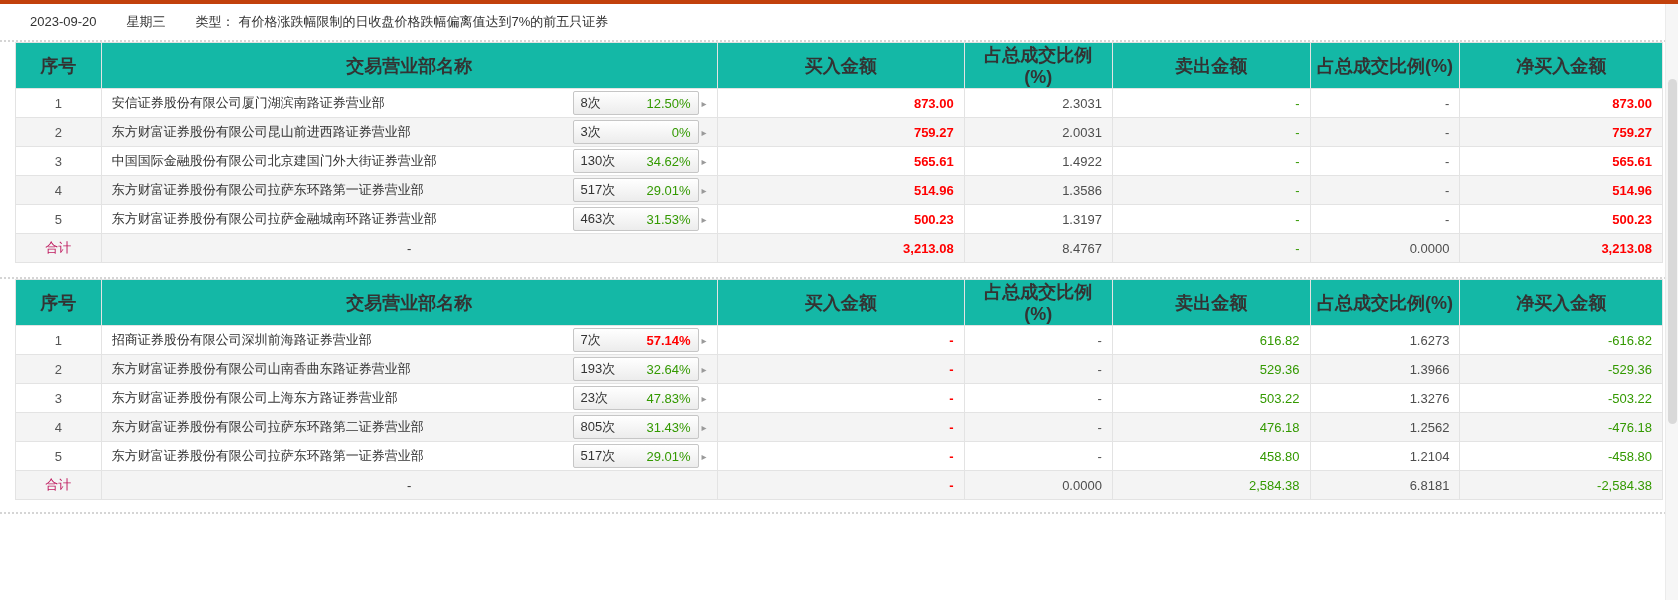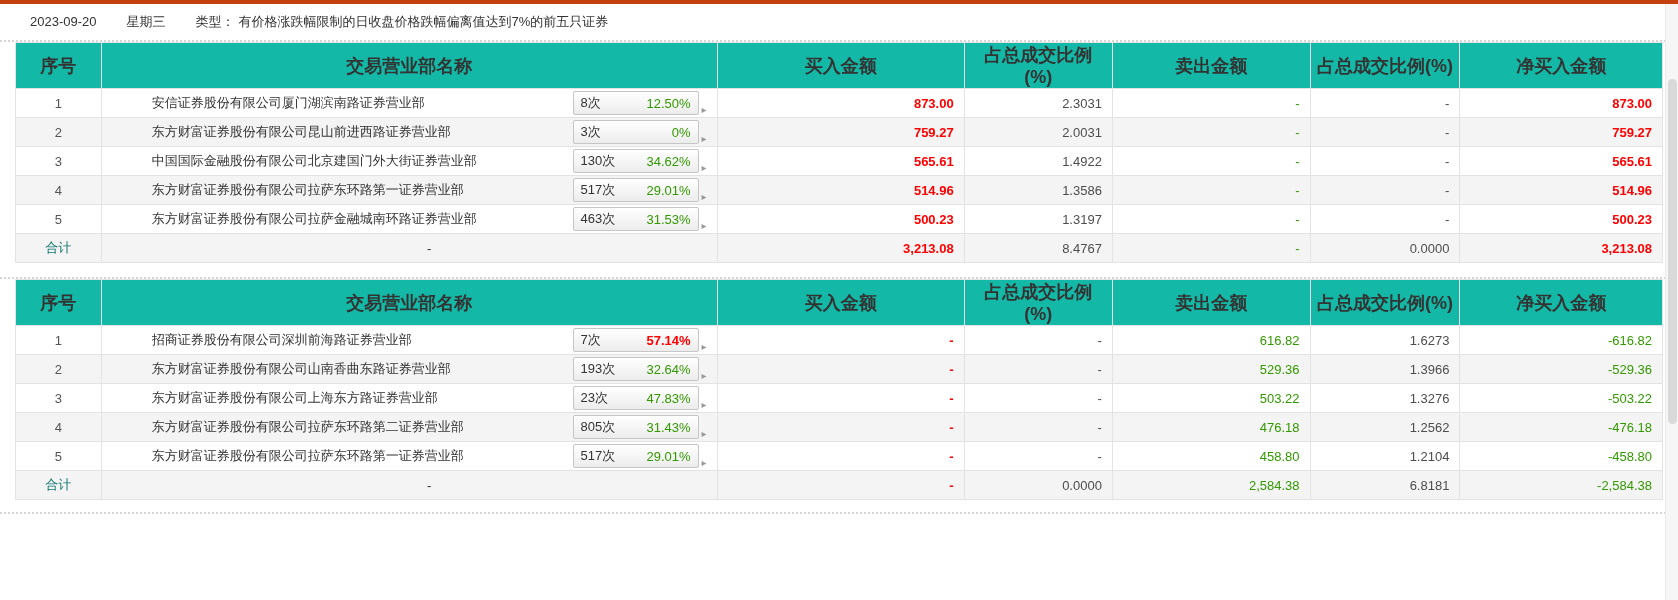--- a/index.html
+++ b/index.html
@@ -13,35 +13,35 @@
   .topbar .type-wrap span{margin-right:4px;}
   .divider{height:0;border-bottom:2px dotted #d5d5d5;margin:0;}
   .section-title{font-size:14px;font-weight:bold;color:#222;margin:13px 15px 10px 29px;}
   table{border-collapse:collapse;width:calc(100% - 30px);margin:0 15px;table-layout:fixed;background:#fff;}
   th,td{border:1px solid #e3e3e3;box-sizing:border-box;}
   th{height:33px;font-size:18px;font-weight:bold;color:#333;text-align:center;background:#14b8a6;padding:0 6px;}
   td{height:29px;font-size:13px;color:#4d4d4d;padding:0 10px;}
   tbody tr:nth-child(even){background:#f4f4f4;}
   td.no-cell{text-align:center;color:#555;padding:0 4px;}
   td.num{text-align:right;}
-  .name-flex{display:flex;align-items:center;justify-content:space-between;margin-left:40px;}
+  .name-flex{display:flex;align-items:center;justify-content:space-between;}
   .branch-name{color:#333;white-space:nowrap;overflow:hidden;}
-  .badge-wrap{display:inline-flex;align-items:flex-end;flex:none;}
+  .badge-wrap{display:inline-flex;align-items:center;flex:none;}
   .badge{
     display:inline-flex;justify-content:space-between;align-items:center;
     width:110px;border:1px solid #c6c6c6;border-radius:2px;
     background:linear-gradient(#ffffff,#ececec);
     padding:2px 7px;font-size:13px;color:#333;cursor:pointer;
   }
   .arrow{color:#9a9a9a;font-size:10px;margin-left:3px;}
   .red{color:#ff0000;font-weight:bold;}
   .green{color:#339900;}
   .dark{color:#4d4d4d;}
   .total-row .name-flex{justify-content:center;}
-  .total-row td.no-cell{color:#0f766e;}
+  .total-row td.no-cell{color:#be185d;}
   .scrollbar{position:absolute;right:0;top:0;width:13px;height:600px;background:#f6f6f6;border-left:1px solid #ebebeb;box-sizing:border-box;}
   .scrollbar-thumb{position:absolute;left:2px;top:75px;width:9px;height:345px;background:#d9d9d9;border-radius:5px;}
 </style>
 </head>
 <body>
 
 <div class="page">
 
   <div class="topbar">
     <span>2023-09-20</span><span>星期三</span><span class="type-wrap"><span>类型：</span><span>有价格涨跌幅限制的日收盘价格跌幅偏离值达到7%的前五只证券</span></span>

